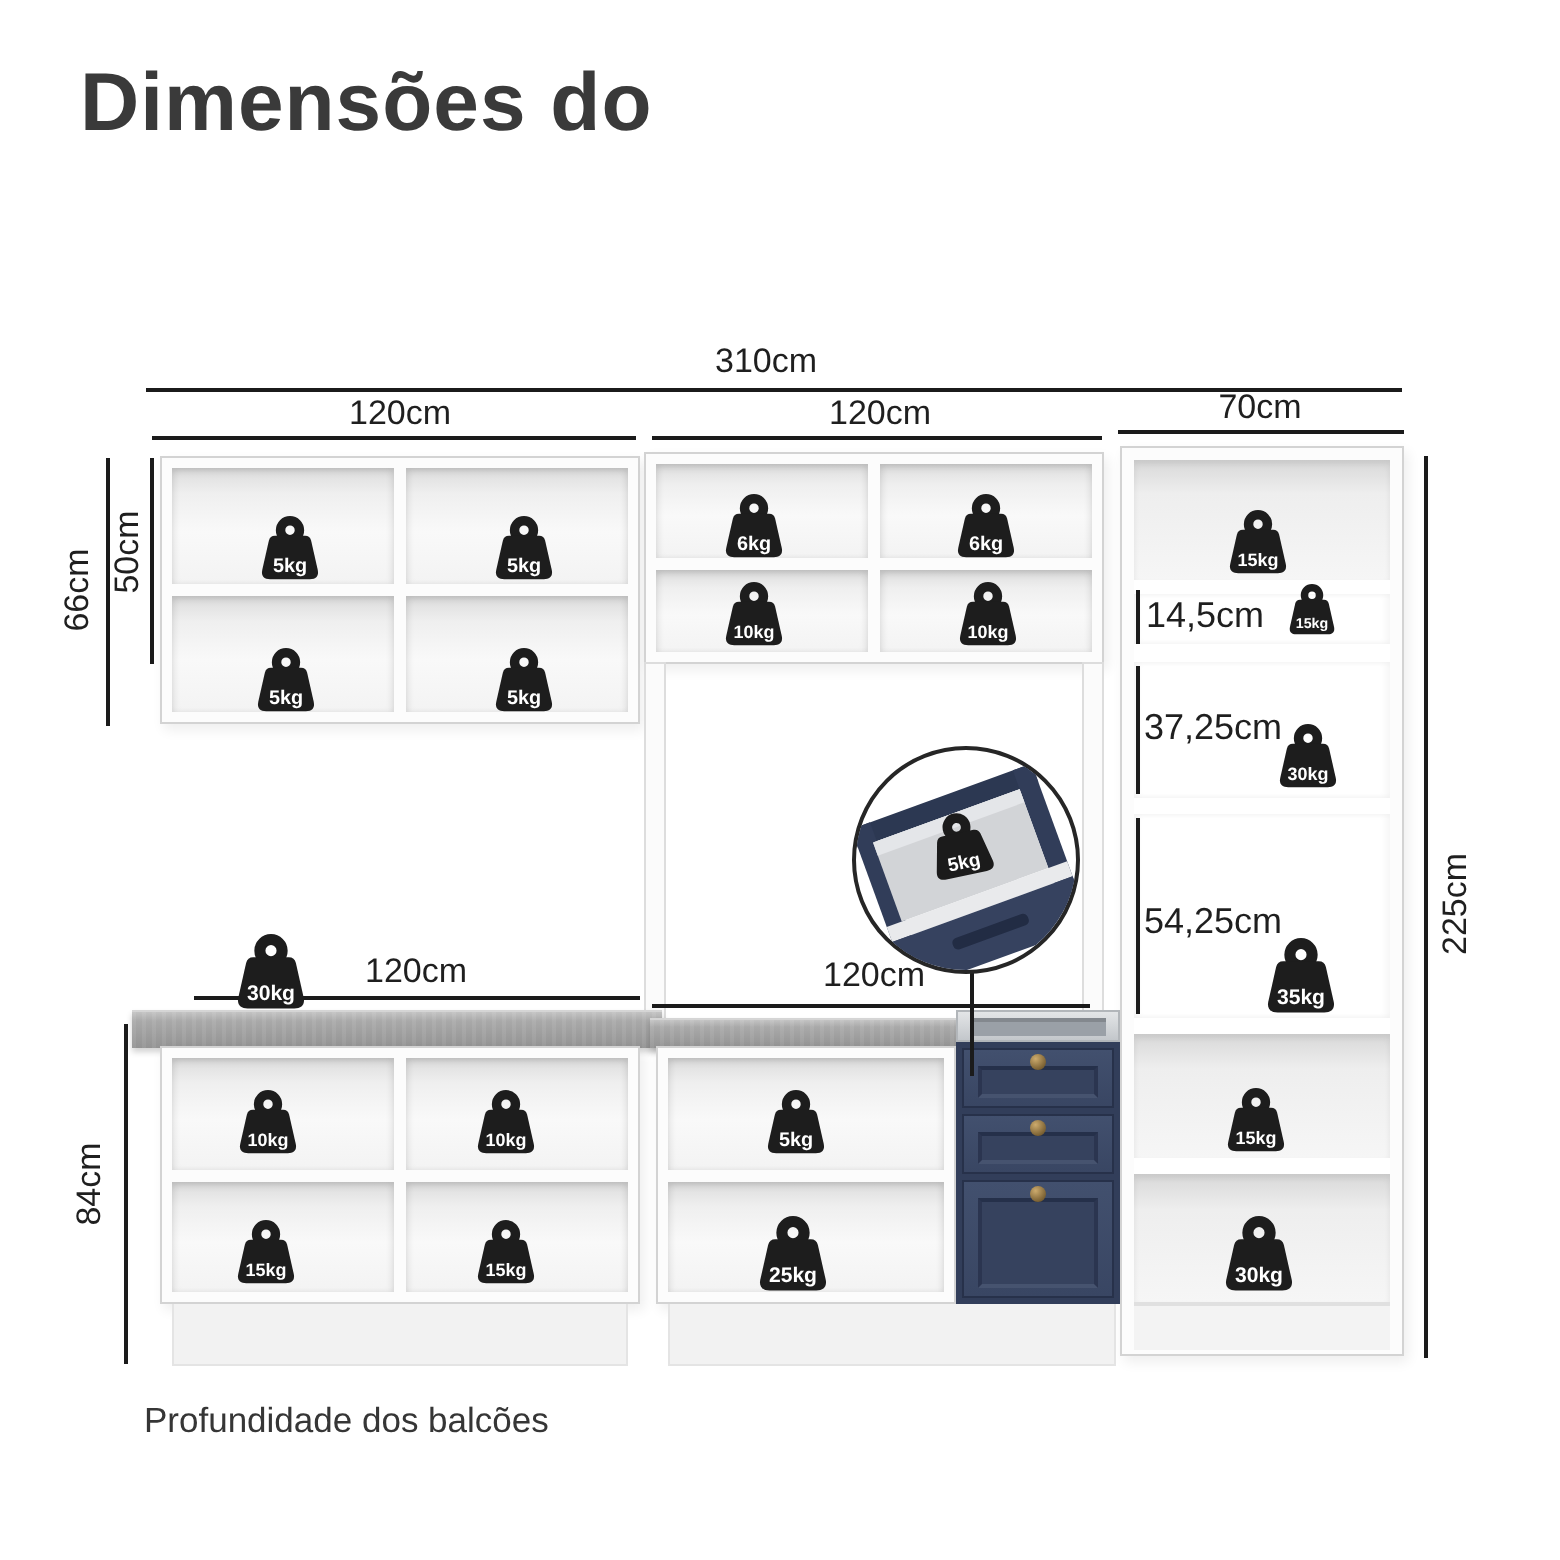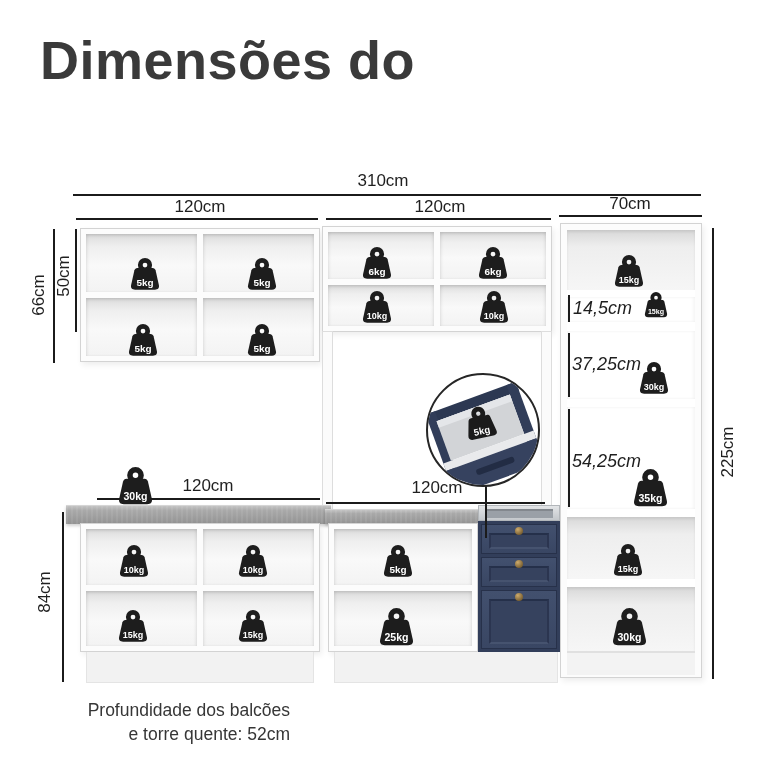--- a/index.html
+++ b/index.html
@@ -1,31 +1,31 @@
 <!DOCTYPE html>
 <html><head>
 <meta charset="utf-8">
 <style>
   html,body{margin:0;padding:0;background:#ffffff;}
   #scene{position:relative;width:780px;height:780px;background:#fff;overflow:hidden;
          font-family:"Liberation Sans", sans-serif;}
 
   
-  .title{position:absolute;left:40px;top:22px;font-size:54px;line-height:1.42;font-weight:700;
+  .title{position:absolute;left:40px;top:22px;font-size:41px;line-height:1.42;font-weight:700;
          color:#3a3a3a;letter-spacing:.5px;}
   .caption{position:absolute;font-size:17.5px;color:#363636;line-height:1.35;}
-  .caption.left{left:46px;top:699px;width:244px;text-align:right;}
+  .caption.left{left:72px;top:699px;width:244px;text-align:left;}
   .caption.right{left:422px;top:712px;width:300px;text-align:left;}
 
   
   .dim-label{position:absolute;font-size:17px;color:#1f1f1f;white-space:nowrap;
              transform:translate(-50%,-50%);}
   .dim-label.rot{transform:translate(-50%,-50%) rotate(-90deg);}
   .sec-label{position:absolute;font-size:18px;color:#1f1f1f;white-space:nowrap;
-             transform:translateY(-50%);font-style:italic;}
+             transform:translateY(-50%);}
   .hline{position:absolute;height:2px;background:#1b1b1b;}
   .vline{position:absolute;width:2px;background:#1b1b1b;}
 
   
   .cab{position:absolute;background:#fcfcfc;border:1px solid #d3d3d3;box-sizing:border-box;
        box-shadow:2px 3px 6px rgba(0,0,0,.07);}
   .grid{position:absolute;inset:5px;display:grid;gap:6px;}
   .cell{background:linear-gradient(180deg,#dcdcdc 0,#efefef 22%,#f9f9f9 55%,#f3f3f3 100%);
         box-shadow:inset 0 2px 3px rgba(0,0,0,.10),inset 2px 0 3px rgba(0,0,0,.04),
                    inset -2px 0 3px rgba(0,0,0,.04);}
@@ -299,16 +299,15 @@
           <circle cx="0" cy="-13" r="4.6" fill="none" stroke="#1b1b1b" stroke-width="4.8"></circle>
           <path d="M-8,-10 h16 c1.6,0 2.7,0.9 3.1,2.5 l3.2,14.4 c0.7,3 -0.9,4.6 -4,4.6 h-20.6 c-3.1,0 -4.7,-1.6 -4,-4.6 l3.2,-14.4 c0.4,-1.6 1.5,-2.5 3.1,-2.5 z" fill="#1b1b1b"></path>
           <text x="0" y="8" text-anchor="middle" font-size="9.5" font-weight="bold" fill="#ffffff">5kg</text>
         </g>
       </g>
     </svg>
   </div>
 
   <div class="caption left">
     <span>Profundidade dos balcões</span><br>
-    <span>e torre quente: 52cm</span>
   </div>
 
 </div>
 
 </body></html>

